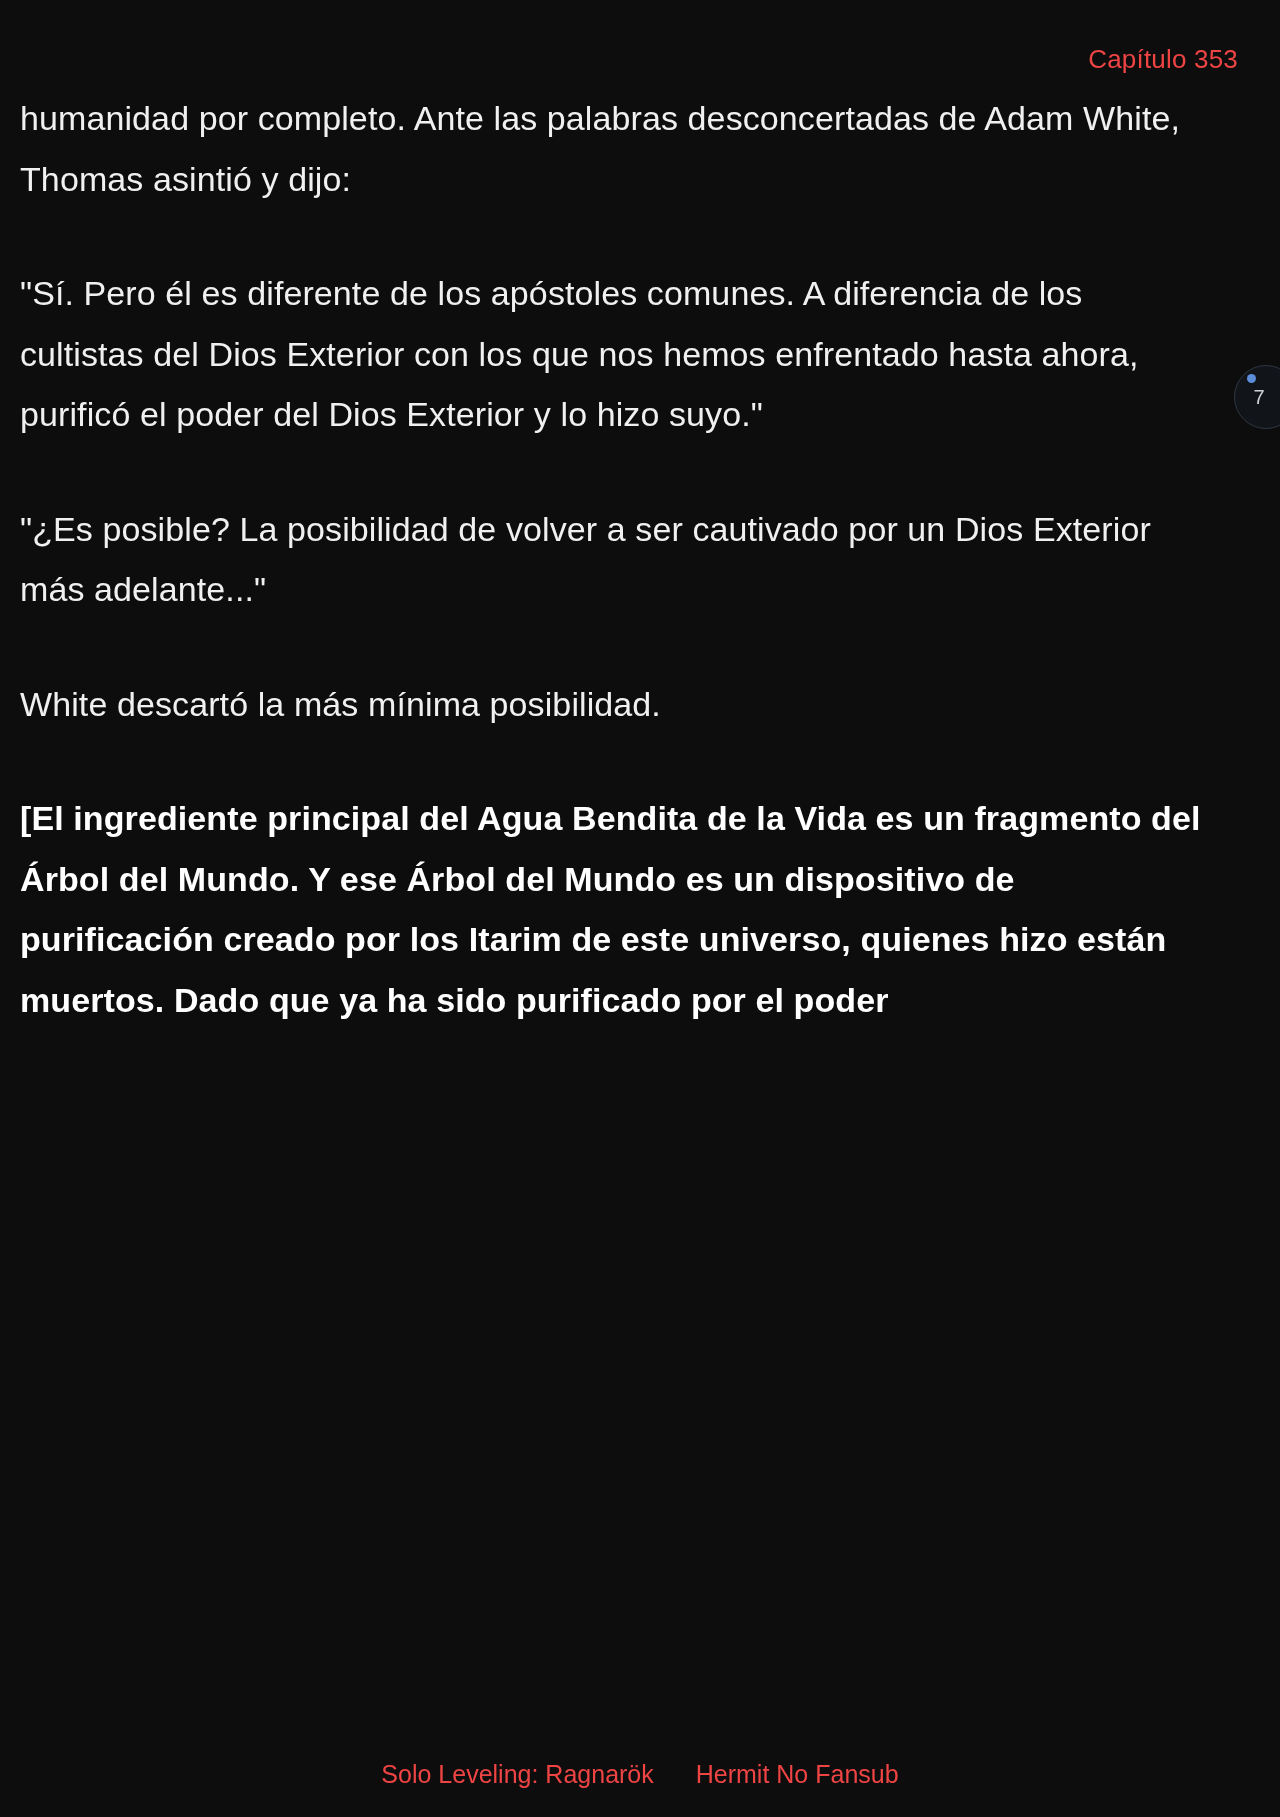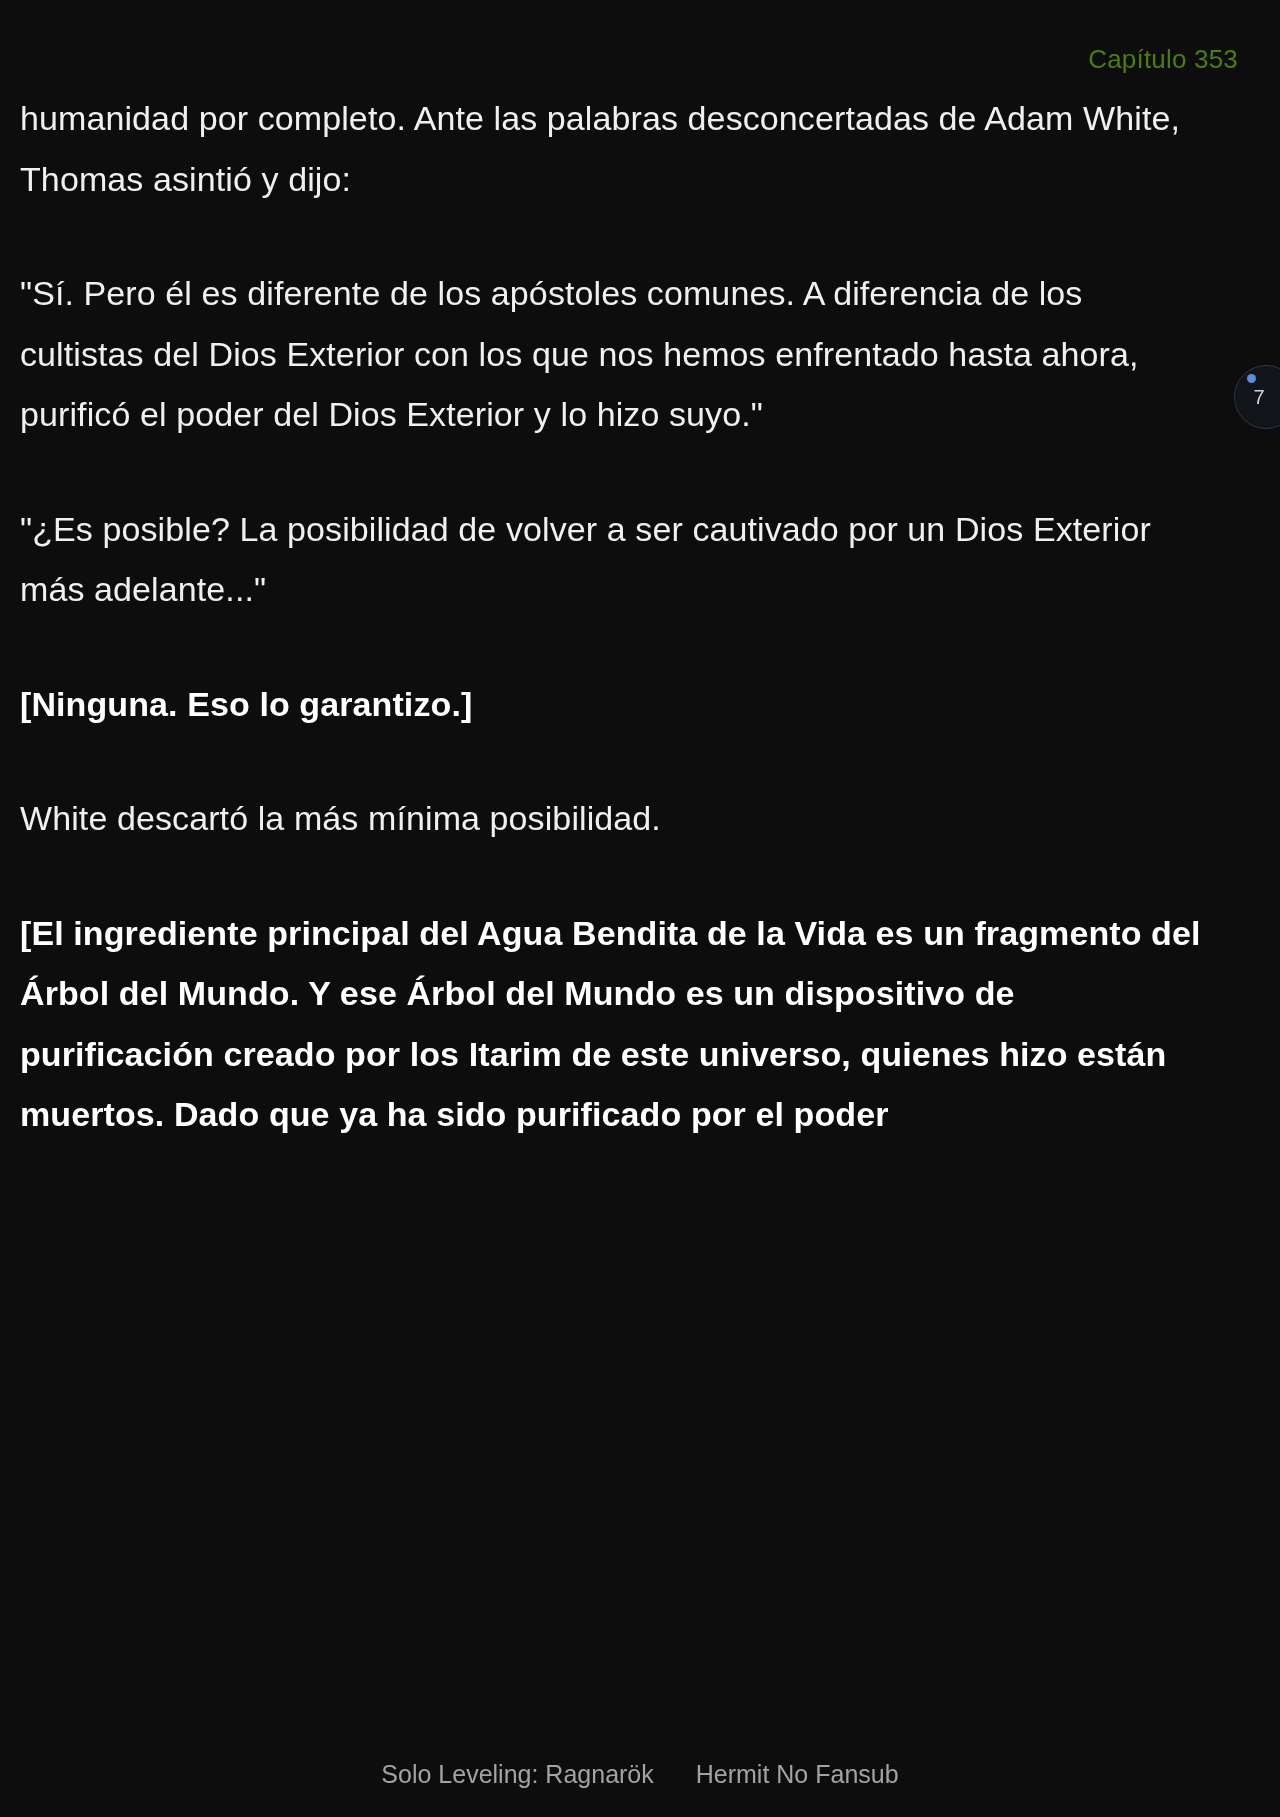--- a/index.html
+++ b/index.html
@@ -19,21 +19,21 @@
     min-height: 1817px;
     background: #0d0d0d;
     overflow: hidden;
     box-sizing: border-box;
   }
   .chapter-label {
     position: absolute;
     top: 44px;
     right: 42px;
     font-size: 26px;
-    color: #4d7c0f;
+    color: #ef4444;
     letter-spacing: 0.2px;
     text-align: center;
   }
   .reader-body {
     padding: 88px 44px 0 20px;
     box-sizing: border-box;
   }
   .para {
     font-size: 34px;
     line-height: 1.78;
@@ -84,35 +84,34 @@
     bottom: 28px;
     display: flex;
     justify-content: center;
     align-items: center;
     gap: 42px;
     padding: 0 44px;
     box-sizing: border-box;
   }
   .footer span {
     font-size: 25px;
-    color: #a3a3a3;
+    color: #ef4444;
   }
 </style>
 </head>
 <body>
 
 <div class="page">
 
   <div class="chapter-label">Capítulo 353</div>
 
   <div class="reader-body">
     <p class="para first">humanidad por completo. Ante las palabras desconcertadas de Adam White, Thomas asintió y dijo:</p>
     <p class="para">"Sí. Pero él es diferente de los apóstoles comunes. A diferencia de los cultistas del Dios Exterior con los que nos hemos enfrentado hasta ahora, purificó el poder del Dios Exterior y lo hizo suyo."</p>
     <p class="para">"¿Es posible? La posibilidad de volver a ser cautivado por un Dios Exterior más adelante..."</p>
-    <p class="para bold">[Ninguna. Eso lo garantizo.]</p>
     <p class="para">White descartó la más mínima posibilidad.</p>
     <p class="para bold">[El ingrediente principal del Agua Bendita de la Vida es un fragmento del Árbol del Mundo. Y ese Árbol del Mundo es un dispositivo de purificación creado por los Itarim de este universo, quienes hizo están muertos. Dado que ya ha sido purificado por el poder</p>
   </div>
 
   <div class="page-indicator">
     <span class="dot"></span>
     <span class="num">7</span>
   </div>
 
   <div class="footer">

